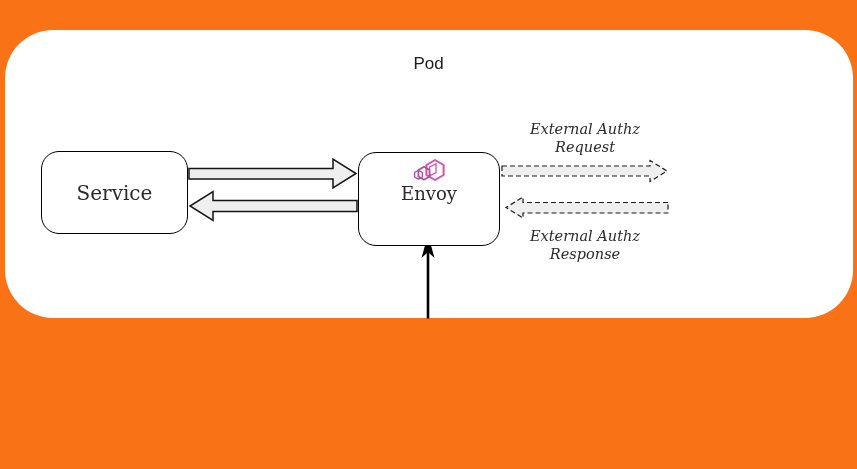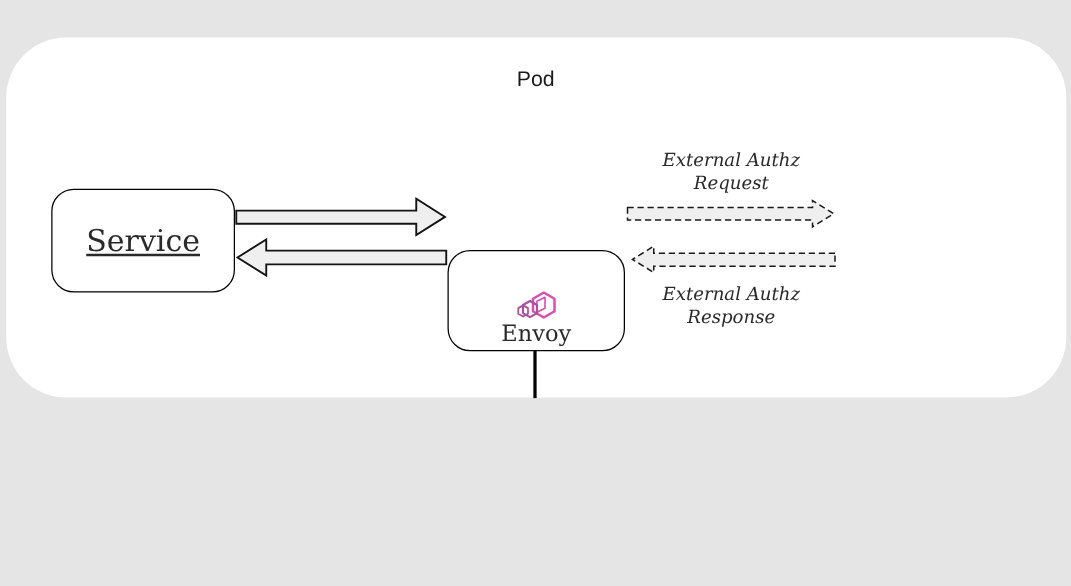--- a/index.html
+++ b/index.html
@@ -1,29 +1,29 @@
 <!DOCTYPE html>
 <html><head>
 <meta charset="utf-8">
 <style>
   html,body{margin:0;padding:0;background:#000;}
-  .stage{position:relative;width:857px;height:469px;background:#e5e5e5;overflow:hidden;
+  .stage{position:relative;width:857px;height:469px;background:#f97316;overflow:hidden;
          font-family:"DejaVu Serif", serif;}
   .pod{position:absolute;left:5px;top:30px;width:848px;height:288px;
        background:#ffffff;border-radius:48px;}
   .pod-title{position:absolute;left:0;top:54px;width:857px;text-align:center;
        font-family:"Liberation Sans", sans-serif;font-size:17px;color:#1a1a1a;}
   .arrow-layer{position:absolute;left:0;top:0;width:857px;height:469px;pointer-events:none;}
   .node{position:absolute;box-sizing:border-box;background:#fff;border:1.5px solid #000;
         border-radius:18px;display:flex;flex-direction:column;align-items:center;color:#2a2a2a;}
   .node-service{left:41px;top:151px;width:147px;height:83px;justify-content:center;}
-  .node-envoy{left:358px;top:152px;width:142px;height:81px;justify-content:flex-end;padding-top:6px;margin-top:48px;}
+  .node-envoy{left:358px;top:152px;width:142px;height:94px;justify-content:flex-start;padding-top:6px;}
   .node-opa{left:670px;top:151px;width:145px;height:81px;justify-content:flex-start;padding-top:6px;}
   .node-label{font-size:18px;line-height:24px;}
-  .node-service .node-label{font-size:24px;text-decoration:underline;}
+  .node-service .node-label{font-size:20px;}
   .edge-label{position:absolute;width:170px;text-align:center;font-size:14.5px;line-height:17.5px;
         color:#2a2a2a;white-space:pre-line;font-style:italic;}
   .edge-label-request{left:500px;top:121px;}
   .edge-label-response{left:500px;top:228px;}
   .logo{display:block;margin-bottom:0px;}
 </style>
 </head>
 <body>
 
 <div class="stage">

